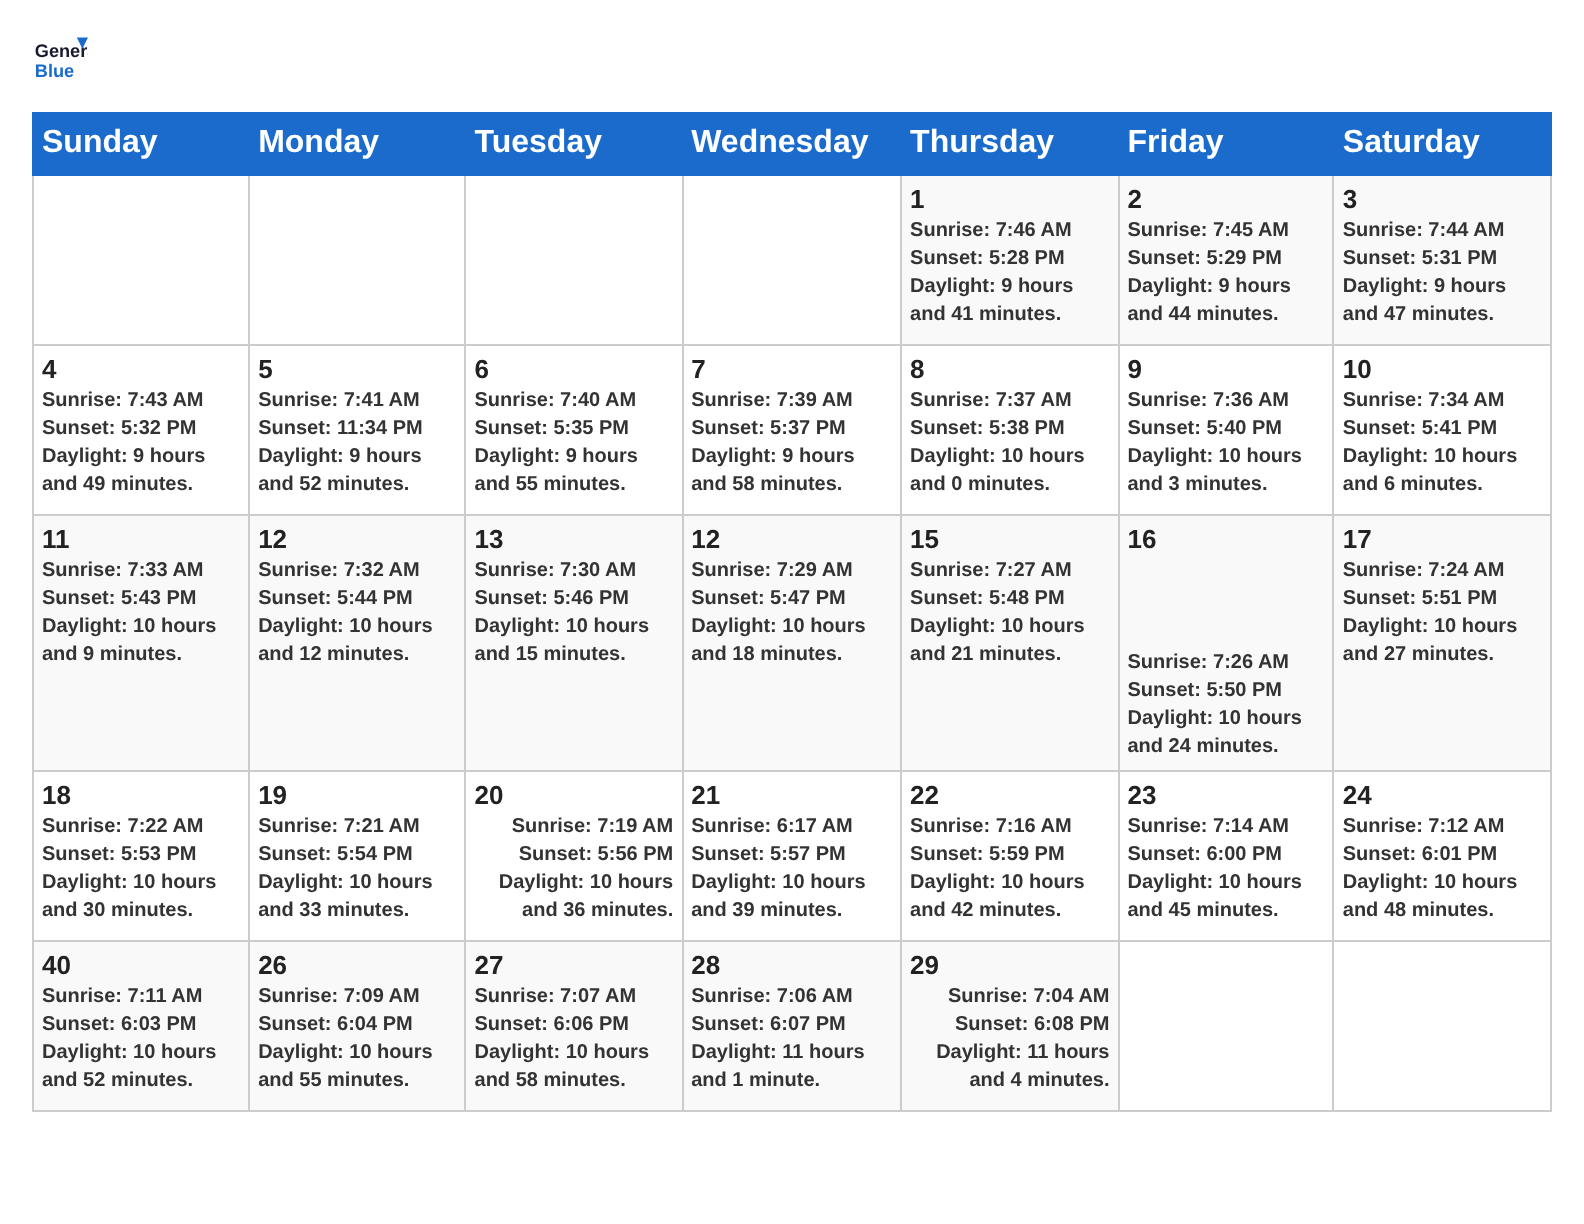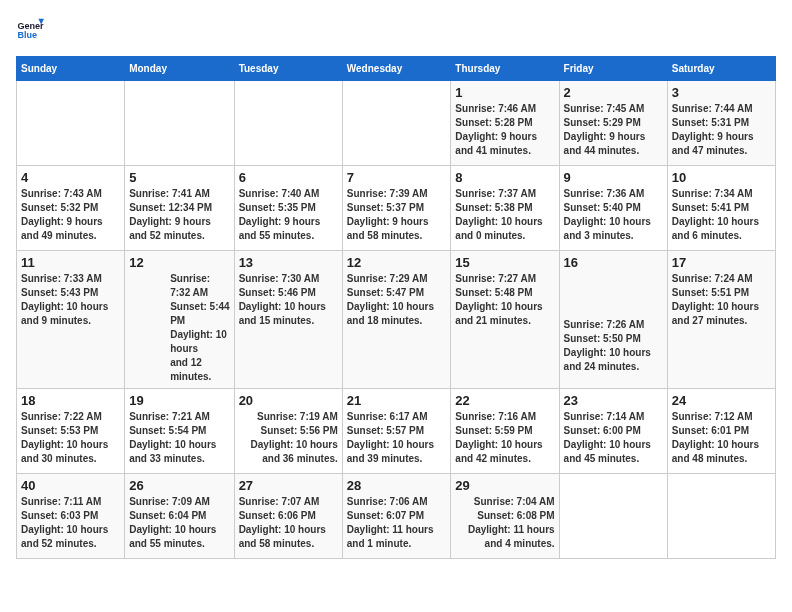--- a/index.html
+++ b/index.html
@@ -40,21 +40,21 @@
     table {
       width: 100%;
       border-collapse: collapse;
       font-size: 11px;
     }
     thead tr th {
       background-color: #1a6bcc;
       color: #fff;
       padding: 6px 4px;
       text-align: left;
-      font-size: 10px;
+      font-size: 16px;
       font-weight: 600;
       border: 1px solid #1a6bcc;
     }
     tbody tr td {
       border: 1px solid #ccc;
       vertical-align: top;
       padding: 4px;
       width: 110px;
       min-height: 80px;
       height: 85px;
@@ -148,21 +148,21 @@
         <td>
           <span class="day-number">4</span>
           <div class="day-info" style="white-space: pre-line;">Sunrise: 7:43 AM
 Sunset: 5:32 PM
 Daylight: 9 hours
 and 49 minutes.</div>
         </td>
         <td>
           <span class="day-number">5</span>
           <div class="day-info" style="white-space: pre-line;">Sunrise: 7:41 AM
-Sunset: 12:34 PM
+Sunset: 11:34 PM
 Daylight: 9 hours
 and 52 minutes.</div>
         </td>
         <td>
           <span class="day-number">6</span>
           <div class="day-info" style="white-space: pre-line;">Sunrise: 7:40 AM
 Sunset: 5:35 PM
 Daylight: 9 hours
 and 55 minutes.</div>
         </td>
@@ -198,21 +198,21 @@
       <tr>
         <td>
           <span class="day-number">11</span>
           <div class="day-info" style="white-space: pre-line;">Sunrise: 7:33 AM
 Sunset: 5:43 PM
 Daylight: 10 hours
 and 9 minutes.</div>
         </td>
         <td>
           <span class="day-number">12</span>
-          <div class="day-info" style="white-space: pre-line; margin-left: 41px;">Sunrise: 7:32 AM
+          <div class="day-info" style="white-space: pre-line;">Sunrise: 7:32 AM
 Sunset: 5:44 PM
 Daylight: 10 hours
 and 12 minutes.</div>
         </td>
         <td>
           <span class="day-number">13</span>
           <div class="day-info" style="white-space: pre-line;">Sunrise: 7:30 AM
 Sunset: 5:46 PM
 Daylight: 10 hours
 and 15 minutes.</div>

